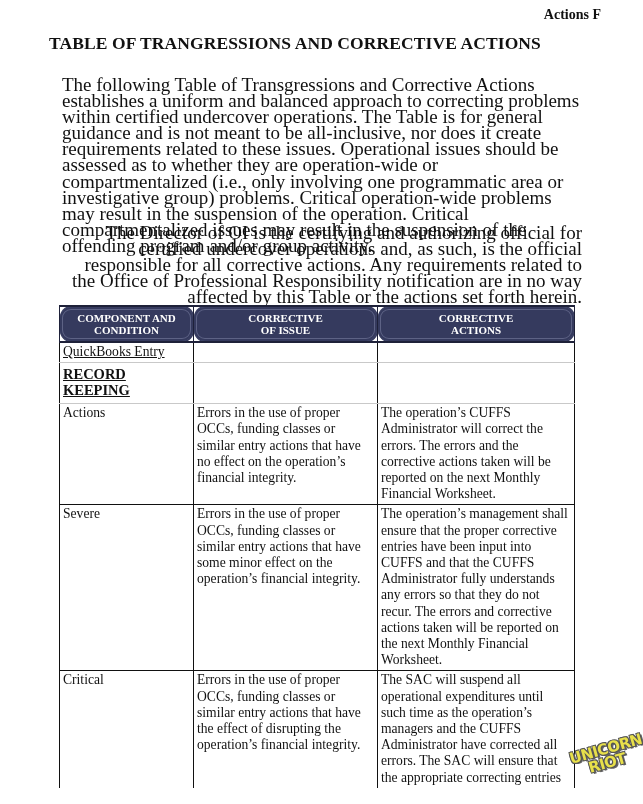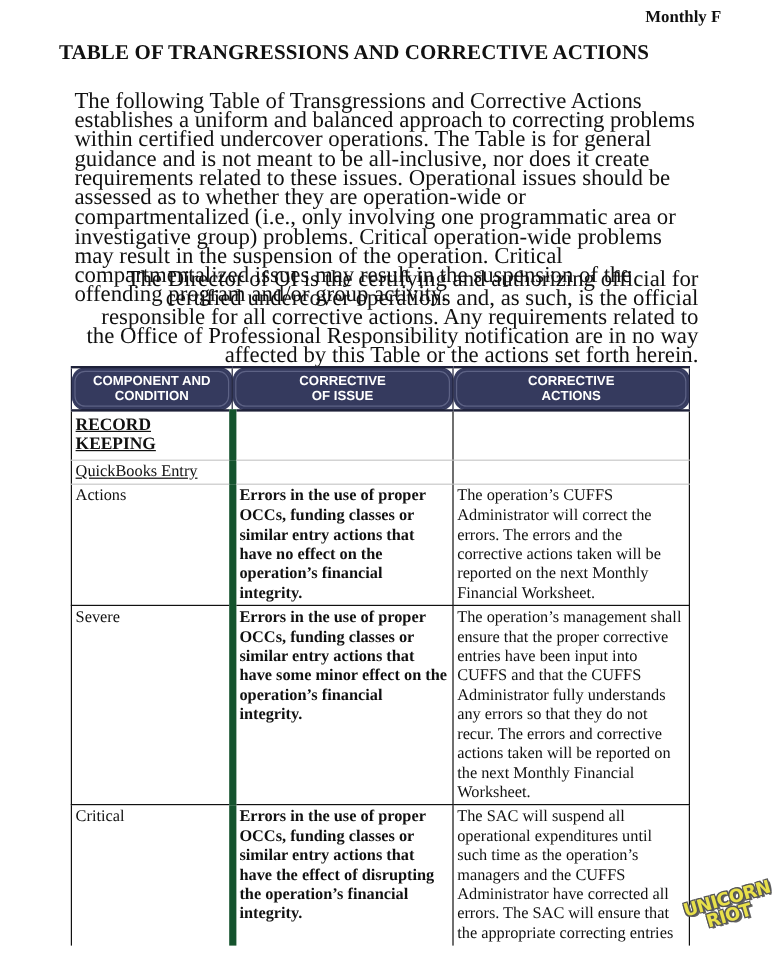--- a/index.html
+++ b/index.html
@@ -25,35 +25,35 @@
     table.tx {
       position: absolute; top: 305px; left: 59px; width: 515px;
       border-collapse: collapse; table-layout: fixed;
       font-size: 13.6px; line-height: 16.2px;
     }
     table.tx col.c1 { width: 134px; }
     table.tx col.c2 { width: 184px; }
     table.tx col.c3 { width: 197px; }
     table.tx th {
       background: #353a5e; color: #ffffff;
-      font-family: Liberation Sans, sans-serif;
+      font-family: Liberation Serif, serif;
       font-weight: bold; font-size: 11px; line-height: 12.5px;
       padding: 3px 3px 3px 3px; text-align: center;
       border-top: 2px solid #1e2139; border-bottom: 2px solid #1e2139;
       border-left: 1px solid #1e2139; border-right: 1px solid #1e2139;
       box-shadow: inset 0 0 0 2px #353a5e, inset 0 0 0 3px #5d6285;
       height: 28px;
       border-radius: 11px;
     }
     table.tx td {
       vertical-align: top; padding: 1px 4px 2px 3px;
       border-left: 1px solid #111; border-right: 1px solid #111;
       border-bottom: 1px solid #111;
     }
-    table.tx td.c2 { border-left: 6px solid #14532d; font-weight: bold; }
+    table.tx td.c2 { border-left: 1px solid #14532d; }
     table.tx tr.light td { border-bottom: 1px solid #c9c9c9; }
     table.tx tr.light td.c1 { border-bottom: 1px solid #c9c9c9; }
     .section-head {
       font-weight: bold; text-decoration: underline; font-size: 14.5px; line-height: 16px;
       display: block; padding-top: 2px; padding-bottom: 1px;
     }
     .sub-head { text-decoration: underline; }
     tr.row-rk td { height: 37px; }
     tr.row-qb td { height: 14px; }
 
@@ -64,21 +64,21 @@
     .watermark span {
       display: block; text-align: center;
       font-family: "DejaVu Sans", sans-serif; font-weight: bold;
       color: #e8e04a; font-size: 15px; line-height: 14px; letter-spacing: -0.5px;
       text-shadow: 1px 1px 0 #555, -1px -1px 0 #555, 1px -1px 0 #555, -1px 1px 0 #555, 2px 2px 0 #666;
     }
   </style>
 </head>
 <body>
 
-<div class="appendix">Monthly F</div>
+<div class="appendix">Actions F</div>
 <div class="title">TABLE OF TRANGRESSIONS AND CORRECTIVE ACTIONS</div>
 
 <p class="para para1">The following Table of Transgressions and Corrective Actions establishes a uniform and balanced approach to correcting problems within certified undercover operations.  The Table is for general guidance and is not meant to be all-inclusive, nor does it create requirements related to these issues.  Operational issues should be assessed as to whether they are operation-wide or compartmentalized (i.e., only involving one programmatic area or investigative group) problems.  Critical operation-wide problems may result in the suspension of the operation.  Critical compartmentalized issues may result in the suspension of the offending program and/or group activity.</p>
 <p class="para para2">The Director of OI is the certifying and authorizing official for certified undercover operations and, as such, is the official responsible for all corrective actions.  Any requirements related to the Office of Professional Responsibility notification are in no way affected by this Table or the actions set forth herein.</p>
 
 <table class="tx">
   <colgroup>
       <col class="c1">
       <col class="c2">
       <col class="c3">
@@ -93,30 +93,30 @@
         <span>CORRECTIVE</span><br>
         <span>OF ISSUE</span>
       </th>
       <th>
         <span>CORRECTIVE</span><br>
         <span>ACTIONS</span>
       </th>
     </tr>
   </thead>
   <tbody>
-    <tr class="light row-rk">
+    <tr class="light row-qb">
       <td class="c1">
-        <span class="section-head">RECORD KEEPING</span>
+        <span class="sub-head">QuickBooks Entry</span>
       </td>
       <td class="c2"></td>
       <td class="c3"></td>
     </tr>
-    <tr class="light row-qb">
+    <tr class="light row-rk">
       <td class="c1">
-        <span class="sub-head">QuickBooks Entry</span>
+        <span class="section-head">RECORD KEEPING</span>
       </td>
       <td class="c2"></td>
       <td class="c3"></td>
     </tr>
     <tr>
       <td class="c1">Actions</td>
       <td class="c2">Errors in the use of proper OCCs, funding classes or similar entry actions that have no effect on the operation’s financial integrity.</td>
       <td class="c3">The operation’s CUFFS Administrator will correct the errors.  The errors and the corrective actions taken will be reported on the next Monthly Financial Worksheet.</td>
     </tr>
     <tr>

